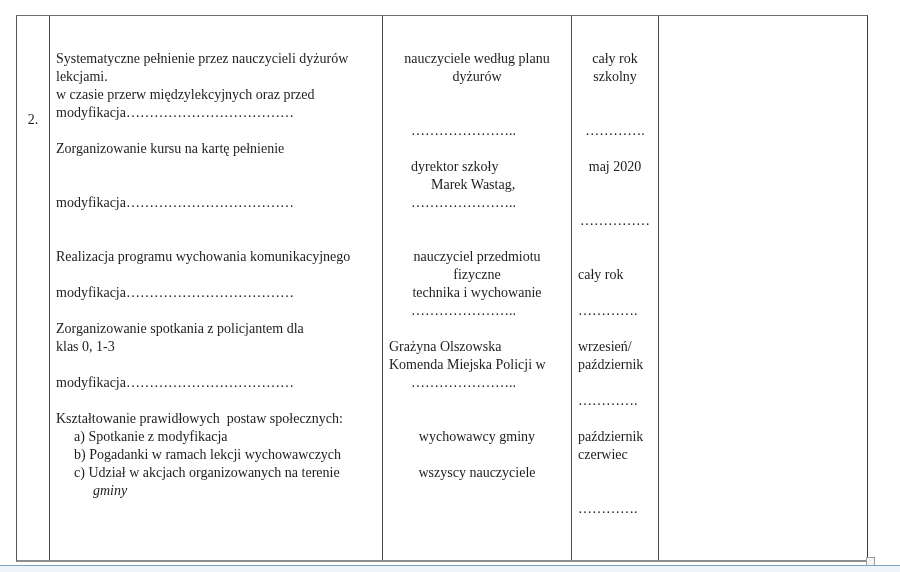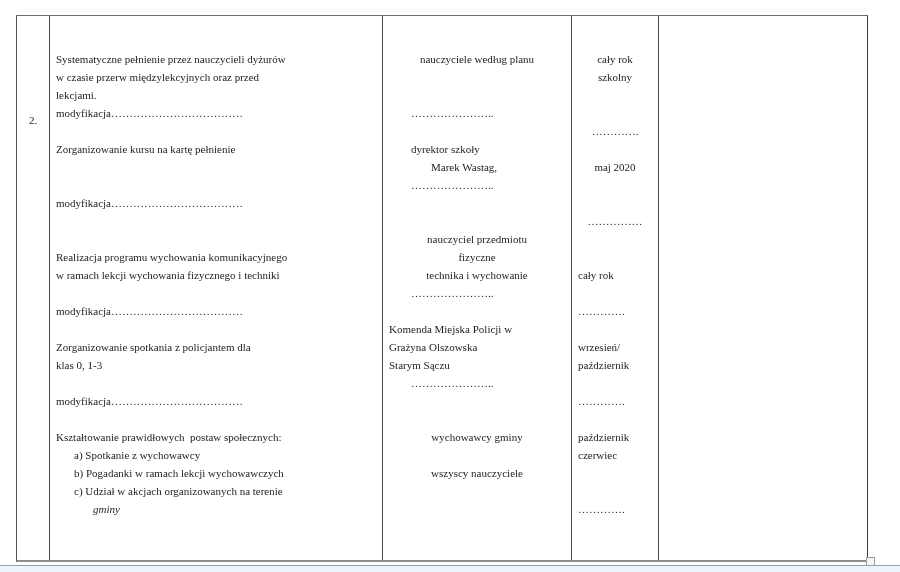--- a/index.html
+++ b/index.html
@@ -15,21 +15,21 @@
     border-top:1px solid #6f6f6f;
     border-left:1px solid #565656;
     border-right:1px solid #3a3a3a;
     border-bottom:2px solid #8e8e8e;
     background:#ffffff;
   }
   .cell{
     box-sizing:border-box;height:100%;
     border-right:1px solid #4c4c4c;
     padding:0 6px;overflow:hidden;
-    font-size:11px;
+    font-size:14px;
   }
   .cell:last-child{border-right:none;flex:1;}
   .cell.align-center{text-align:center;}
   .cell.align-left{text-align:left;}
   .line{
     height:18px;line-height:18px;white-space:pre;
   }
   .line.bold{font-weight:bold;}
   .line.align-center{text-align:center;}
   .line.align-left{text-align:left;}
@@ -48,65 +48,64 @@
 </style>
 </head>
 <body>
 
 <div class="doc-table">
     <div class="cell align-center" style="width: 33px; flex: 0 0 auto; padding-top: 95px;">
       <div class="line">2.</div>
     </div>
     <div class="cell align-left" style="width: 333px; flex: 0 0 auto; padding-top: 34px;">
       <div class="line">Systematyczne pełnienie przez nauczycieli dyżurów</div>
+      <div class="line">lekcjami.</div>
       <div class="line">w czasie przerw międzylekcyjnych oraz przed</div>
-      <div class="line">lekcjami.</div>
       <div class="line">modyfikacja………………………………</div>
       <div class="line">&nbsp;</div>
       <div class="line">Zorganizowanie kursu na kartę pełnienie</div>
       <div class="line">&nbsp;</div>
       <div class="line">&nbsp;</div>
       <div class="line">modyfikacja………………………………</div>
       <div class="line">&nbsp;</div>
       <div class="line">&nbsp;</div>
       <div class="line">Realizacja programu wychowania komunikacyjnego</div>
-      <div class="line">w ramach lekcji wychowania fizycznego i techniki</div>
       <div class="line">&nbsp;</div>
       <div class="line">modyfikacja………………………………</div>
       <div class="line">&nbsp;</div>
       <div class="line">Zorganizowanie spotkania z policjantem dla</div>
       <div class="line">klas 0, 1-3</div>
       <div class="line">&nbsp;</div>
       <div class="line">modyfikacja………………………………</div>
       <div class="line">&nbsp;</div>
       <div class="line">Kształtowanie prawidłowych  postaw społecznych:</div>
-      <div class="line list">a) Spotkanie z wychowawcy</div>
+      <div class="line list">a) Spotkanie z modyfikacja</div>
       <div class="line list">b) Pogadanki w ramach lekcji wychowawczych</div>
       <div class="line list">c) Udział w akcjach organizowanych na terenie</div>
       <div class="line list-cont">gminy</div>
     </div>
     <div class="cell align-center" style="width: 189px; flex: 0 0 auto; padding-top: 34px;">
       <div class="line">nauczyciele według planu</div>
+      <div class="line">dyżurów</div>
       <div class="line">&nbsp;</div>
       <div class="line">&nbsp;</div>
       <div class="line align-left block">…………………..</div>
       <div class="line">&nbsp;</div>
       <div class="line align-left block">dyrektor szkoły</div>
       <div class="line align-left block2">Marek Wastag,</div>
       <div class="line align-left block">…………………..</div>
       <div class="line">&nbsp;</div>
       <div class="line">&nbsp;</div>
       <div class="line">nauczyciel przedmiotu</div>
       <div class="line">fizyczne</div>
       <div class="line">technika i wychowanie</div>
       <div class="line align-left block">…………………..</div>
       <div class="line">&nbsp;</div>
+      <div class="line align-left">Grażyna Olszowska</div>
       <div class="line align-left">Komenda Miejska Policji w</div>
-      <div class="line align-left">Grażyna Olszowska</div>
-      <div class="line align-left">Starym Sączu</div>
       <div class="line align-left block">…………………..</div>
       <div class="line">&nbsp;</div>
       <div class="line">&nbsp;</div>
       <div class="line">wychowawcy gminy</div>
       <div class="line">&nbsp;</div>
       <div class="line">wszyscy nauczyciele</div>
     </div>
     <div class="cell align-left" style="width: 87px; flex: 0 0 auto; padding-top: 34px;">
       <div class="line align-center">cały rok</div>
       <div class="line align-center">szkolny</div>

